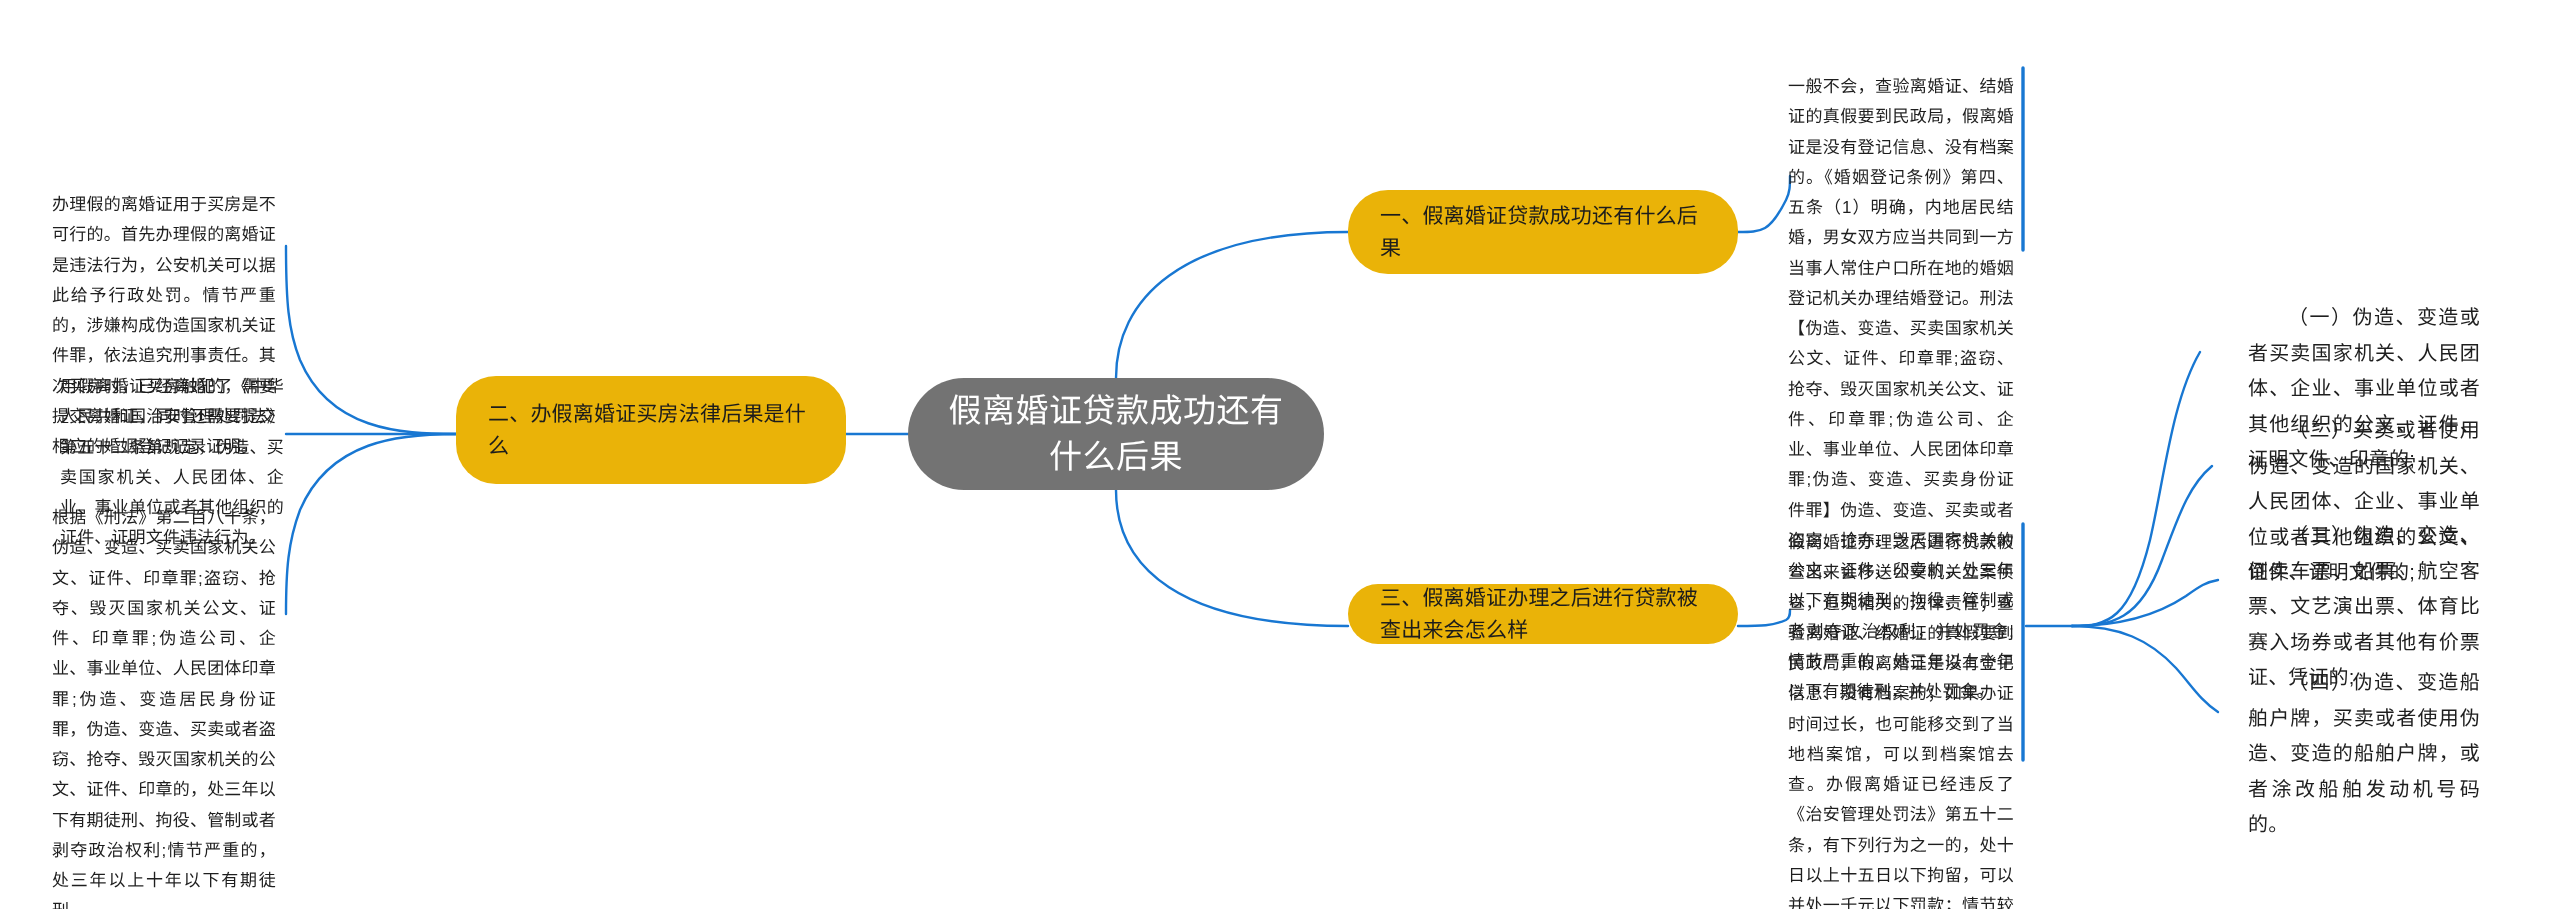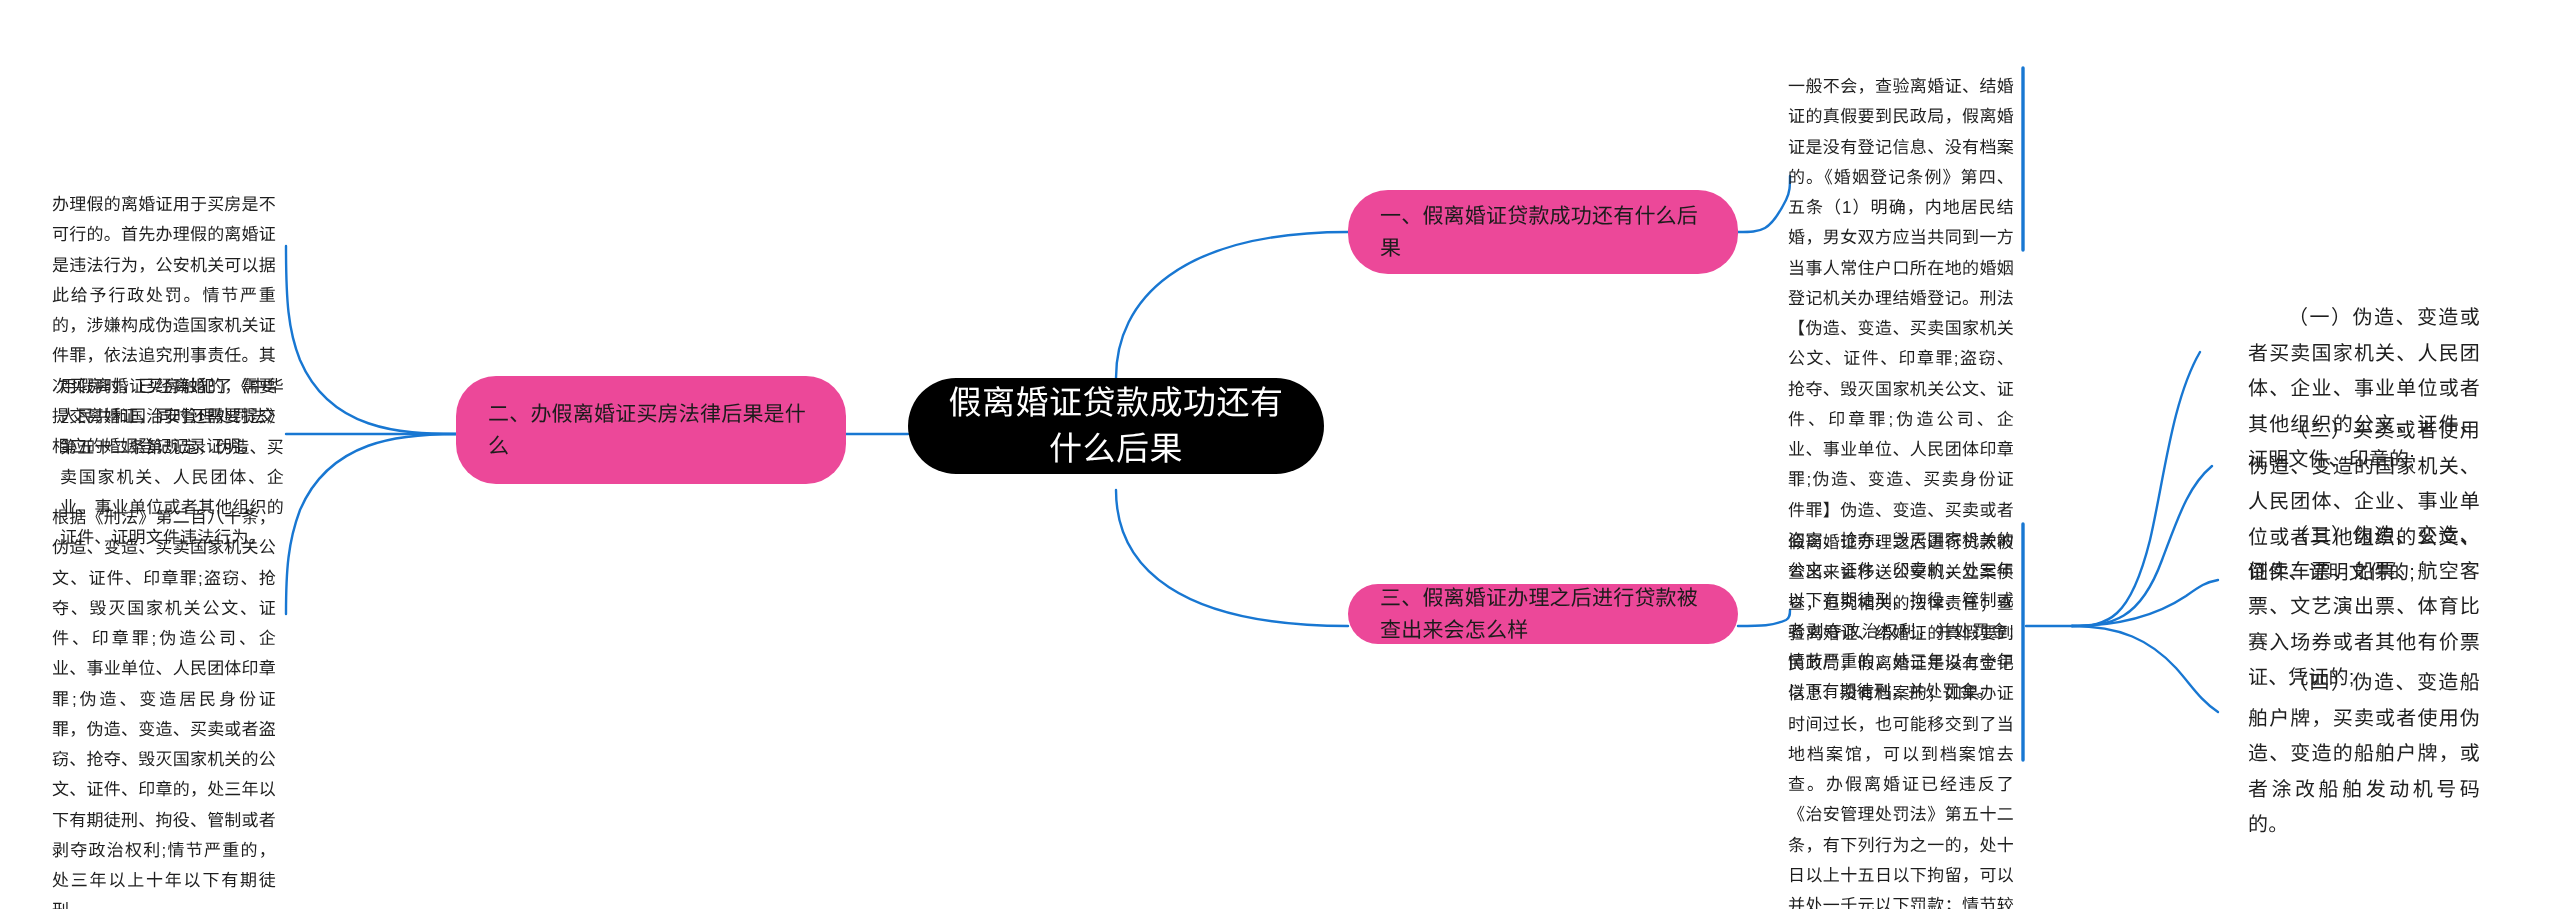--- a/index.html
+++ b/index.html
@@ -30,41 +30,41 @@
     height: 909px;
     pointer-events: none;
   }
 
   
   .root-node {
     position: absolute;
     left: 908px;
     top: 378px;
     width: 416px;
-    height: 96px;
-    background: #000000;
+    height: 112px;
+    background: #737373;
     border-radius: 58px;
     box-sizing: border-box;
     display: flex;
     align-items: center;
     justify-content: center;
     padding: 20px 34px;
   }
   .root-node .root-label {
     color: #ffffff;
     font-size: 33px;
     line-height: 1.38;
     text-align: center;
     letter-spacing: .5px;
   }
 
   
   .branch-node {
     position: absolute;
-    background: #ec4899;
+    background: #eab308;
     border-radius: 40px;
     box-sizing: border-box;
     display: flex;
     align-items: center;
     padding: 10px 30px 10px 32px;
   }
   .branch-node .branch-label {
     font-size: 21px;
     line-height: 1.52;
     color: #1c1c1c;

